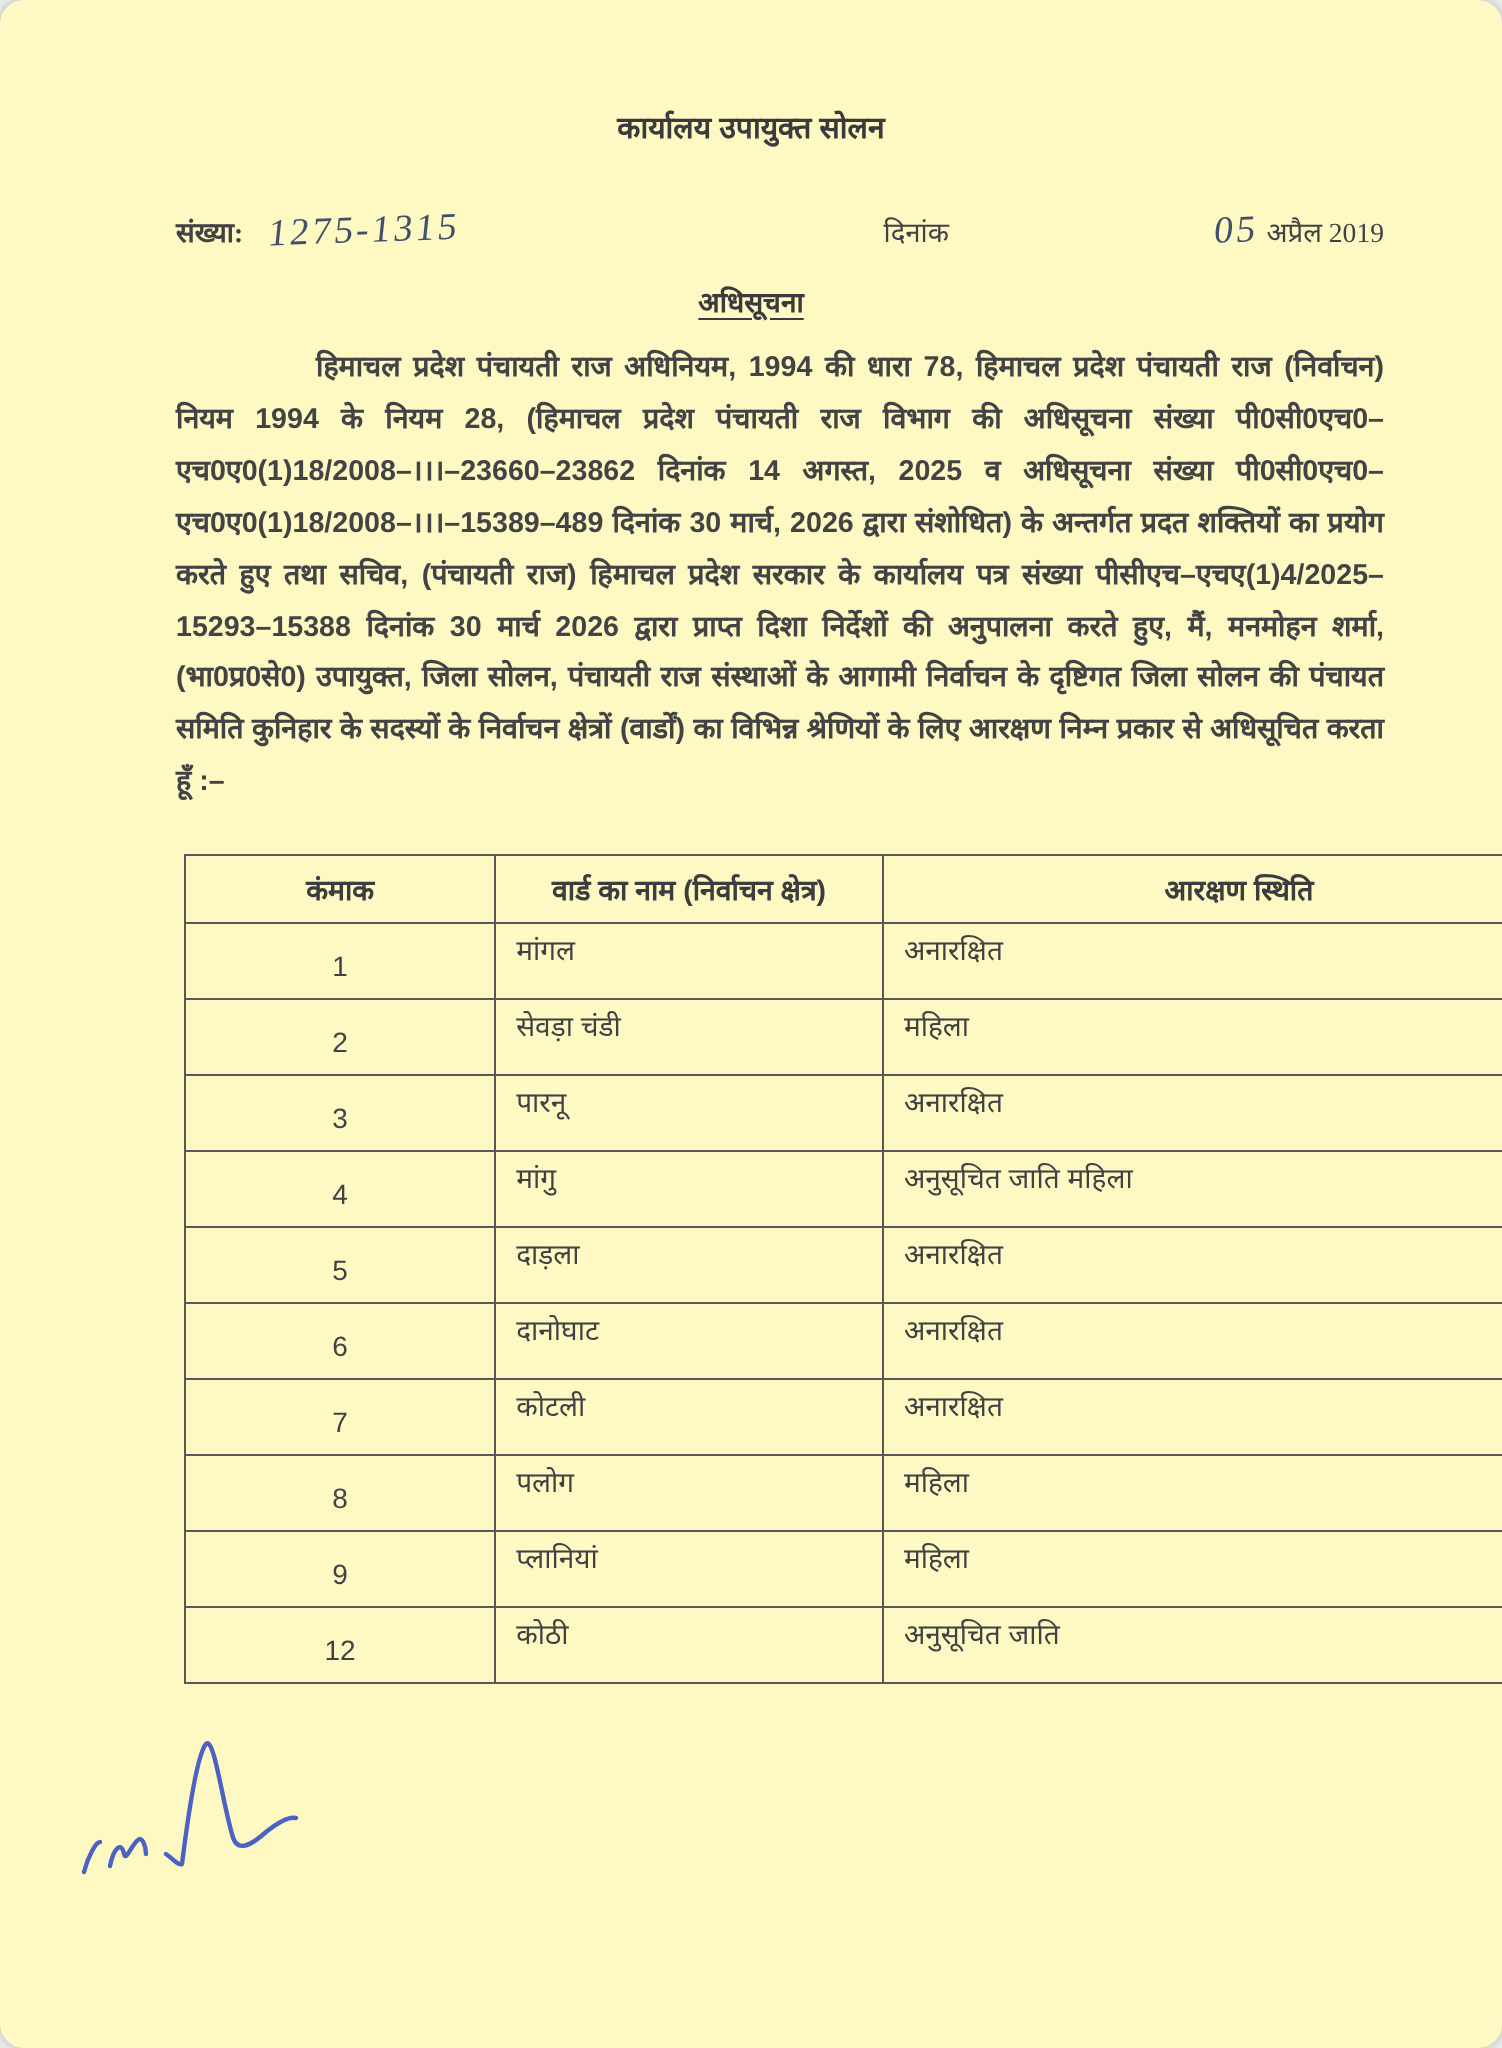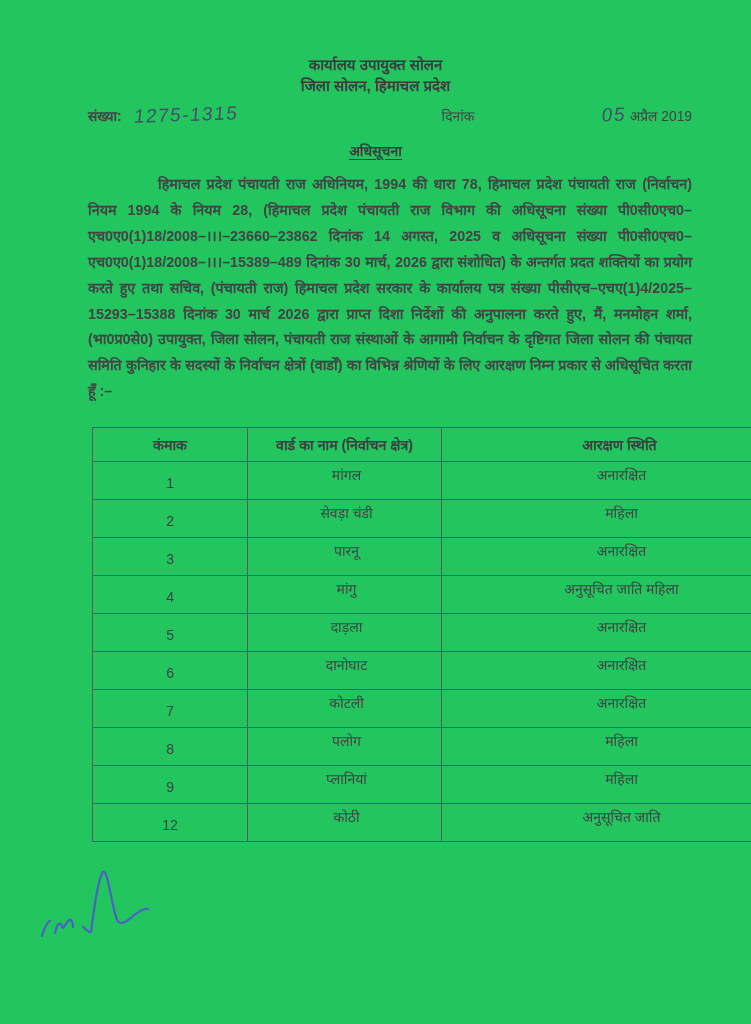--- a/index.html
+++ b/index.html
@@ -1,31 +1,32 @@
 <!DOCTYPE html>
 <html><head>
 <meta charset="utf-8">
 <style>
   html,body{margin:0;padding:0;background:#e9e9e9;}
   .page{
     position:relative;
     width:751px;height:1024px;
-    background:#22c55e;
+    background:#fef9c3;
     font-family:"Liberation Sans",sans-serif;
     color:#414144;
     overflow:hidden;
     box-shadow:0 0 4px rgba(0,0,0,.2);
+    border-radius:12px;
   }
   .office-header{
     position:absolute;top:54px;left:0;width:100%;
     text-align:center;font-weight:bold;font-size:15px;line-height:21px;color:#3b3b3e;
   }
   .ref-line{
     position:absolute;top:106px;left:88px;width:604px;
-    display:flex;align-items:baseline;font-size:13.8px;color:#424245;
+    display:flex;align-items:baseline;font-size:13.8px;color:#424245;font-family:Liberation Serif, serif;
   }
   .ref-label{font-weight:bold;margin-right:4px;}
   .handwritten{
     display:inline-block;
     font-size:19px;line-height:18px;
     color:#44506b;
     letter-spacing:1.5px;
     transform:rotate(-2deg) skewX(-8deg);
     margin-left:8px;
     font-weight:500;
@@ -54,31 +55,30 @@
   }
   .res-table th,.res-table td{border:1px solid #59595c;}
   .res-table th{
     height:33px;font-weight:bold;text-align:center;vertical-align:middle;
     font-size:14.2px;color:#3d3d40;padding:0 4px;
   }
   .col-serial{width:22%;}
   .col-ward{width:27.5%;}
   .col-res{width:50.5%;}
   .c-num{height:30px;text-align:center;vertical-align:middle;padding-top:6px;}
-  .c-ward,.c-res{height:30px;vertical-align:top;padding:3px 6px 0 10px;text-align:center;}
+  .c-ward,.c-res{height:30px;vertical-align:top;padding:3px 6px 0 10px;text-align:left;}
   .signature-wrap{position:absolute;left:36px;top:866px;width:150px;height:92px;}
 </style>
 </head>
 <body>
 
 <div class="page">
 
   <div class="office-header">
     <div>कार्यालय उपायुक्त सोलन</div>
-    <div>जिला सोलन, हिमाचल प्रदेश</div>
   </div>
 
   <div class="ref-line">
     <span class="ref-label">संख्या:</span>
     <span class="handwritten">1275-1315</span>
     <span class="ref-spacer1"></span>
     <span>दिनांक</span>
     <span class="ref-spacer2"></span>
     <span class="handwritten hw-day">05</span>
     <span>अप्रैल 2019</span>

